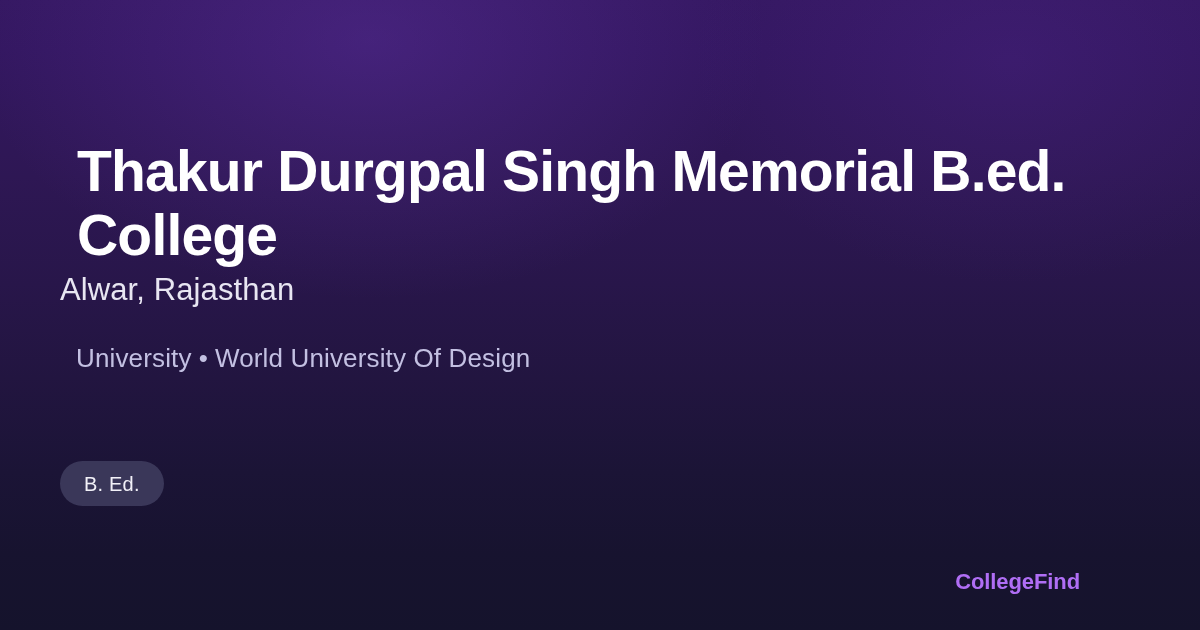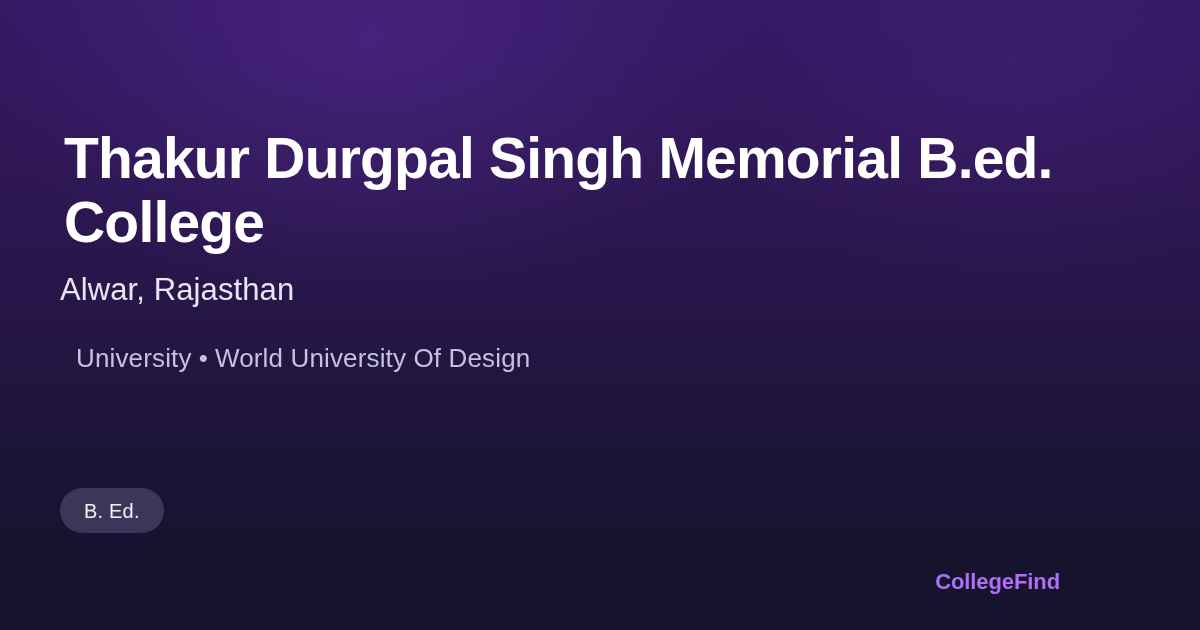--- a/index.html
+++ b/index.html
@@ -60,21 +60,21 @@
     top: 0;
     width: 1010px;
     height: 630px;
   }
 
   .title {
     position: absolute;
     top: 122px;
     left: 0;
     width: 1000px;
-    margin: 4px;
+    margin: 17px;
     font-size: 57px;
     line-height: 64px;
     font-weight: 700;
     letter-spacing: -0.8px;
     color: #ffffff;
   }
 
   .location {
     position: absolute;
     top: 271px;
@@ -101,21 +101,21 @@
   }
 
   .meta .dot {
     display: inline-block;
     margin: 0 7px;
     color: #c3c0e2;
   }
 
   .tag-row {
     position: absolute;
-    top: 488px;
+    top: 461px;
     left: 0;
     display: flex;
     align-items: center;
     gap: 14px;
   }
 
   .tag-pill {
     display: inline-flex;
     align-items: center;
     justify-content: center;
@@ -126,21 +126,21 @@
     color: #f2f1f8;
     font-size: 20px;
     line-height: 1;
     font-weight: 400;
     letter-spacing: 0.2px;
     white-space: nowrap;
   }
 
   .brand {
     position: absolute;
-    right: 140px;
+    right: 120px;
     top: 569px;
     margin: 0;
     font-size: 22px;
     line-height: 26px;
     font-weight: 700;
     letter-spacing: -0.1px;
     color: #b06ef5;
     white-space: nowrap;
   }
 </style>

